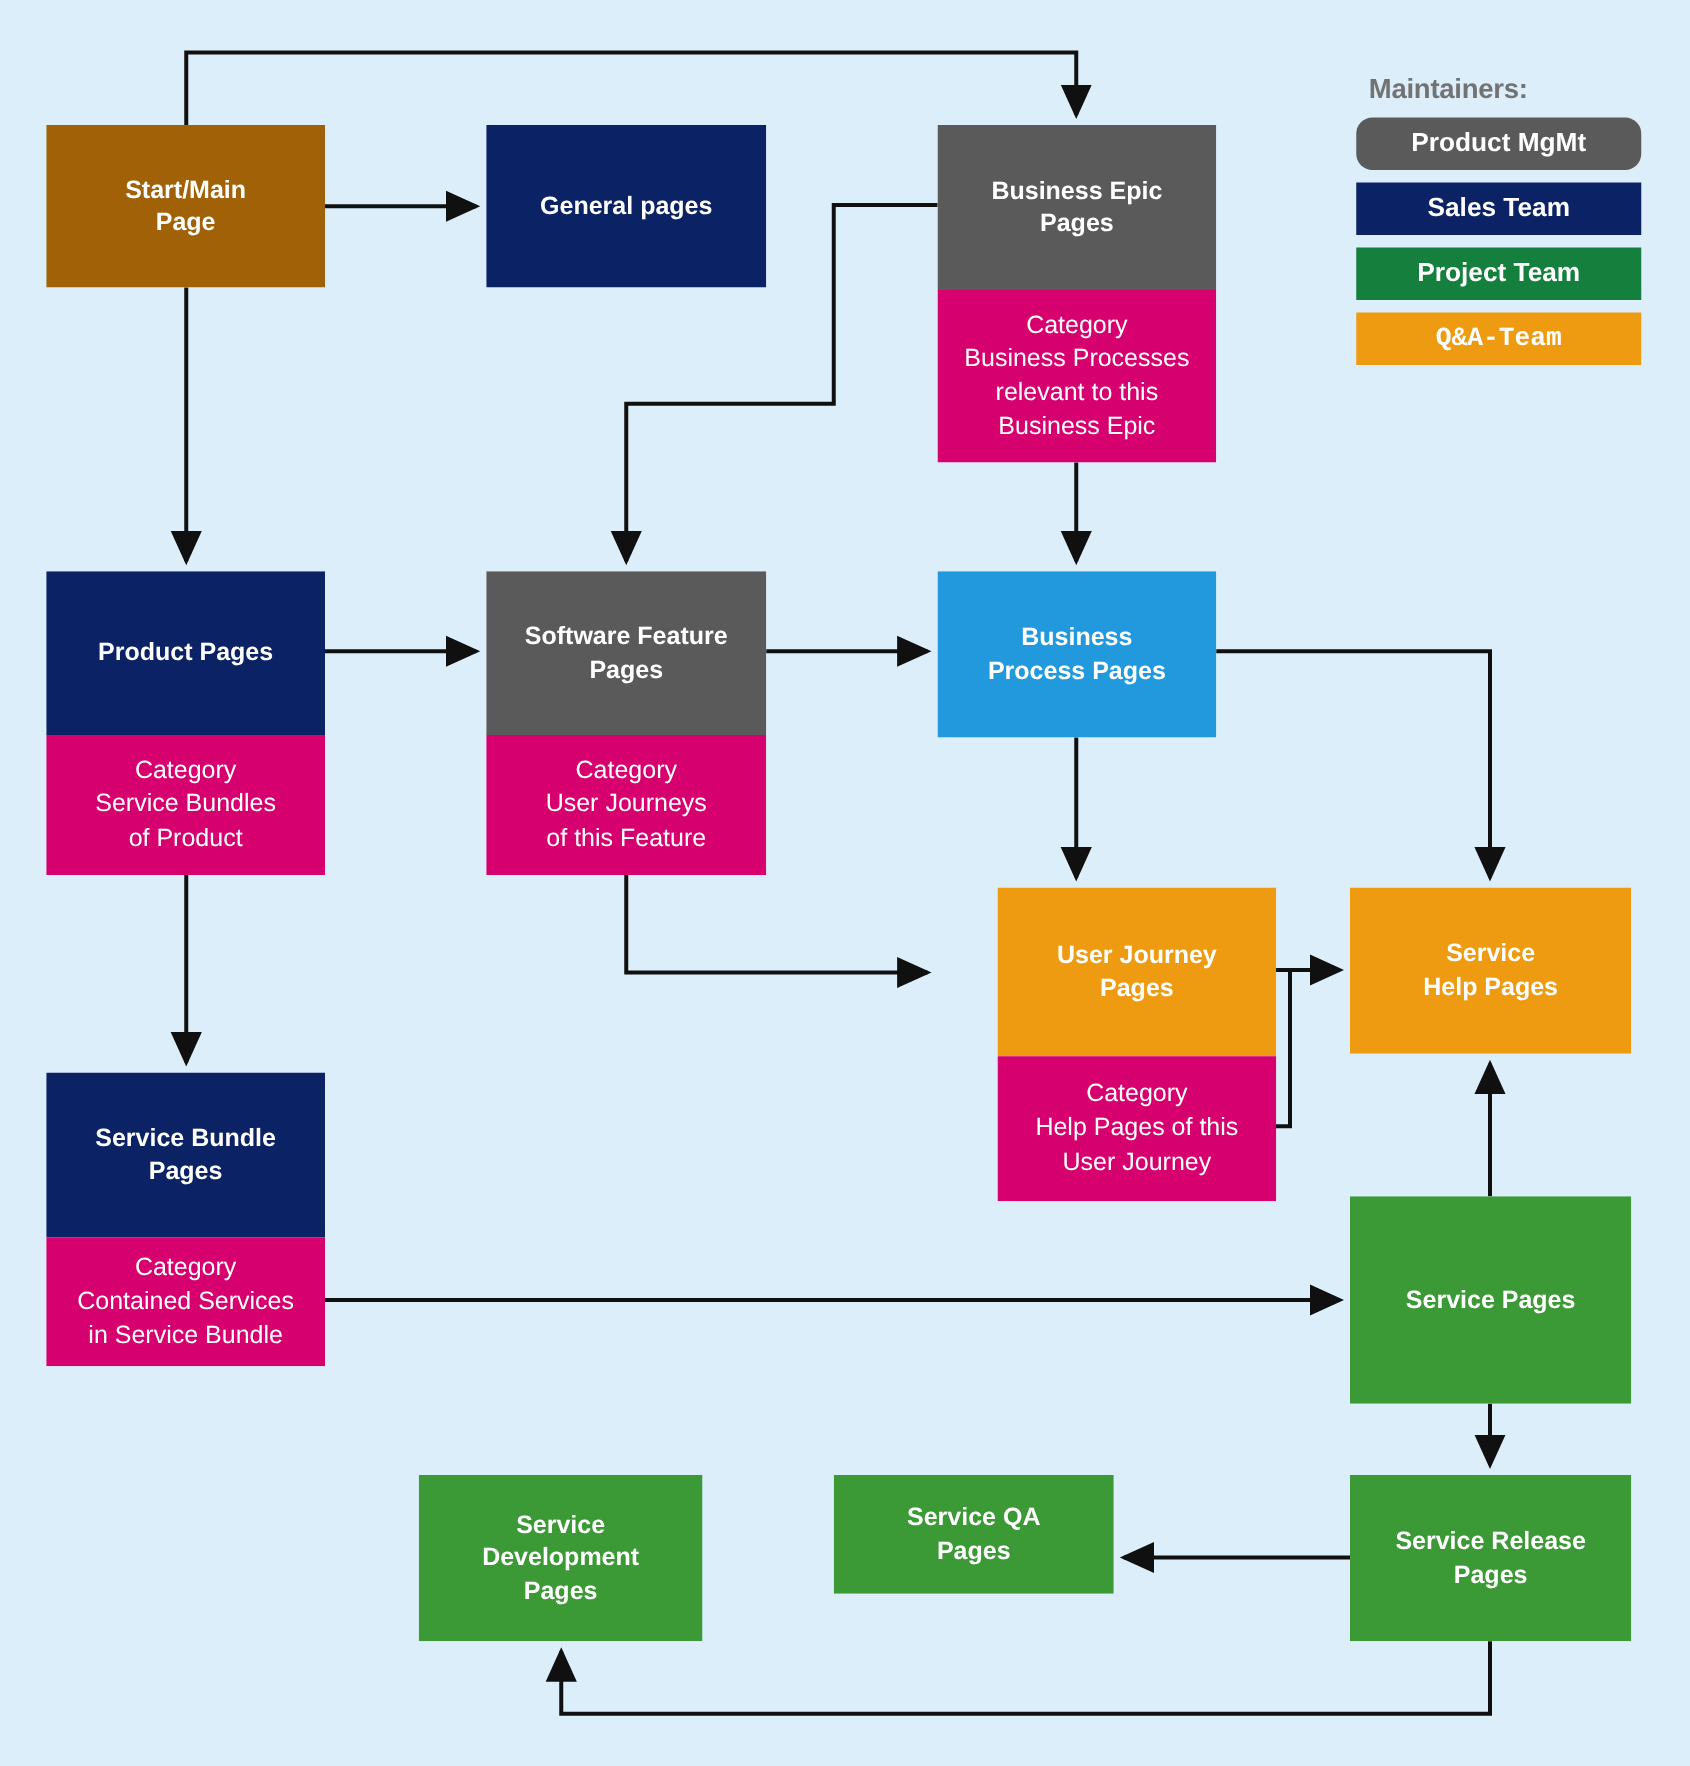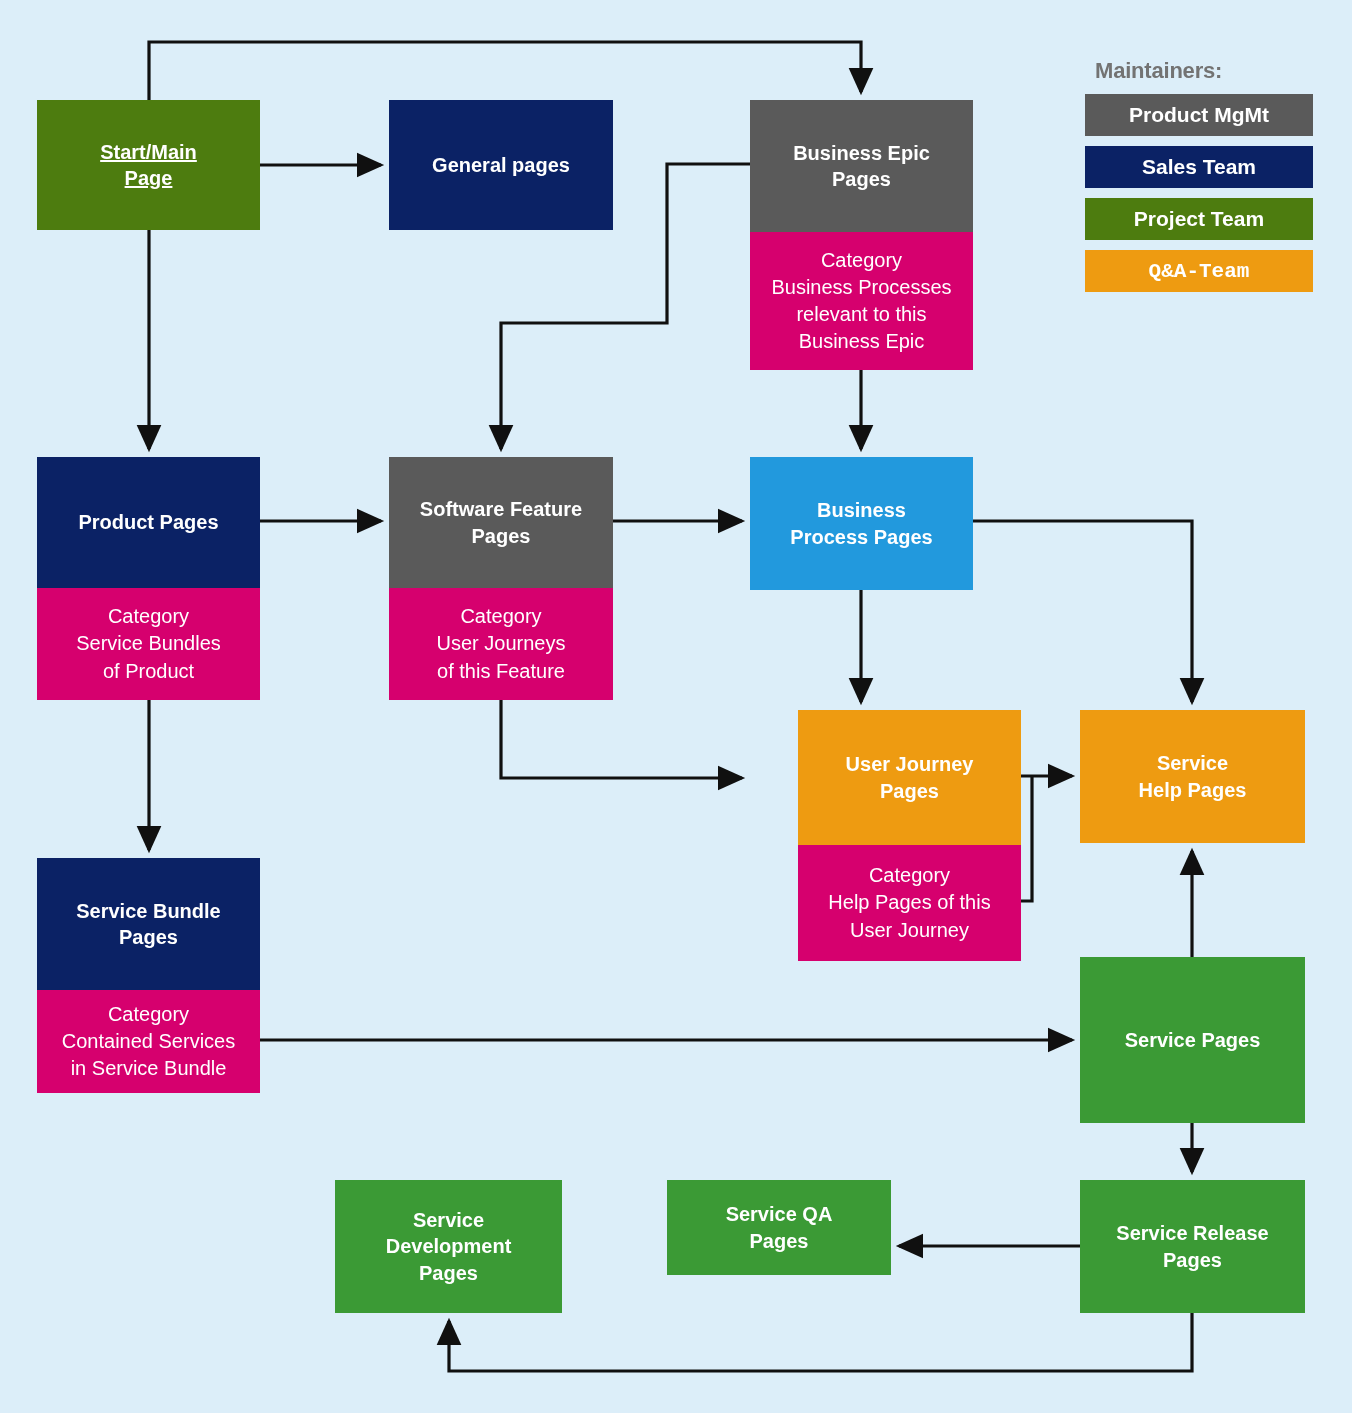--- a/index.html
+++ b/index.html
@@ -115,21 +115,21 @@
         <polyline points="260,1040 1072,1040" fill="none" stroke="#101010" stroke-width="3.2" stroke-linejoin="miter" stroke-linecap="butt" marker-end="url(#arrowhead)"></polyline>
         <polyline points="1192,957 1192,851" fill="none" stroke="#101010" stroke-width="3.2" stroke-linejoin="miter" stroke-linecap="butt" marker-end="url(#arrowhead)"></polyline>
         <polyline points="1192,1123 1192,1172" fill="none" stroke="#101010" stroke-width="3.2" stroke-linejoin="miter" stroke-linecap="butt" marker-end="url(#arrowhead)"></polyline>
         <polyline points="1080,1246 899,1246" fill="none" stroke="#101010" stroke-width="3.2" stroke-linejoin="miter" stroke-linecap="butt" marker-end="url(#arrowhead)"></polyline>
         <polyline points="1192,1313 1192,1371 449,1371 449,1321" fill="none" stroke="#101010" stroke-width="3.2" stroke-linejoin="miter" stroke-linecap="butt" marker-end="url(#arrowhead)"></polyline>
       </g>
   </svg>
 
   <div id="node-layer">
       <div class="node" style="left: 37px; top: 100px; width: 223px; height: 130px;">
-        <div class="node-head" style="background: #4d7c0f; text-decoration: underline;">Start/Main
+        <div class="node-head" style="background: #a16207;">Start/Main
 Page</div>
       </div>
       <div class="node" style="left: 389px; top: 100px; width: 224px; height: 130px;">
         <div class="node-head" style="background: rgb(11, 34, 101);">General pages</div>
       </div>
       <div class="node" style="left: 750px; top: 100px; width: 223px; height: 270px;">
         <div class="node-head" style="background: rgb(90, 90, 90); flex: 0 0 132px;">Business Epic
 Pages</div>
         <div class="node-cat" style="background: rgb(214, 0, 110); flex: 1 1 auto;">Category
 Business Processes
@@ -185,27 +185,27 @@
       </div>
       <div class="node" style="left: 1080px; top: 1180px; width: 225px; height: 133px;">
         <div class="node-head" style="background: rgb(59, 154, 53);">Service Release
 Pages</div>
       </div>
     </div>
 
   <div class="legend">
     <div class="legend-title">Maintainers:</div>
     <div id="legend-items">
-        <div class="legend-item" style="background: rgb(90, 90, 90);">
+        <div class="legend-item" style="background: rgb(90, 90, 90); border-radius: 13px;">
           <span>Product MgMt</span>
         </div>
         <div class="legend-item" style="background: rgb(11, 34, 101);">
           <span>Sales Team</span>
         </div>
-        <div class="legend-item" style="background: #4d7c0f;">
+        <div class="legend-item" style="background: #15803d;">
           <span>Project Team</span>
         </div>
         <div class="legend-item" style="background: rgb(238, 155, 17); font-family: Liberation Mono, monospace;">
           <span>Q&amp;A-Team</span>
         </div>
       </div>
   </div>
 
 </div>
 

